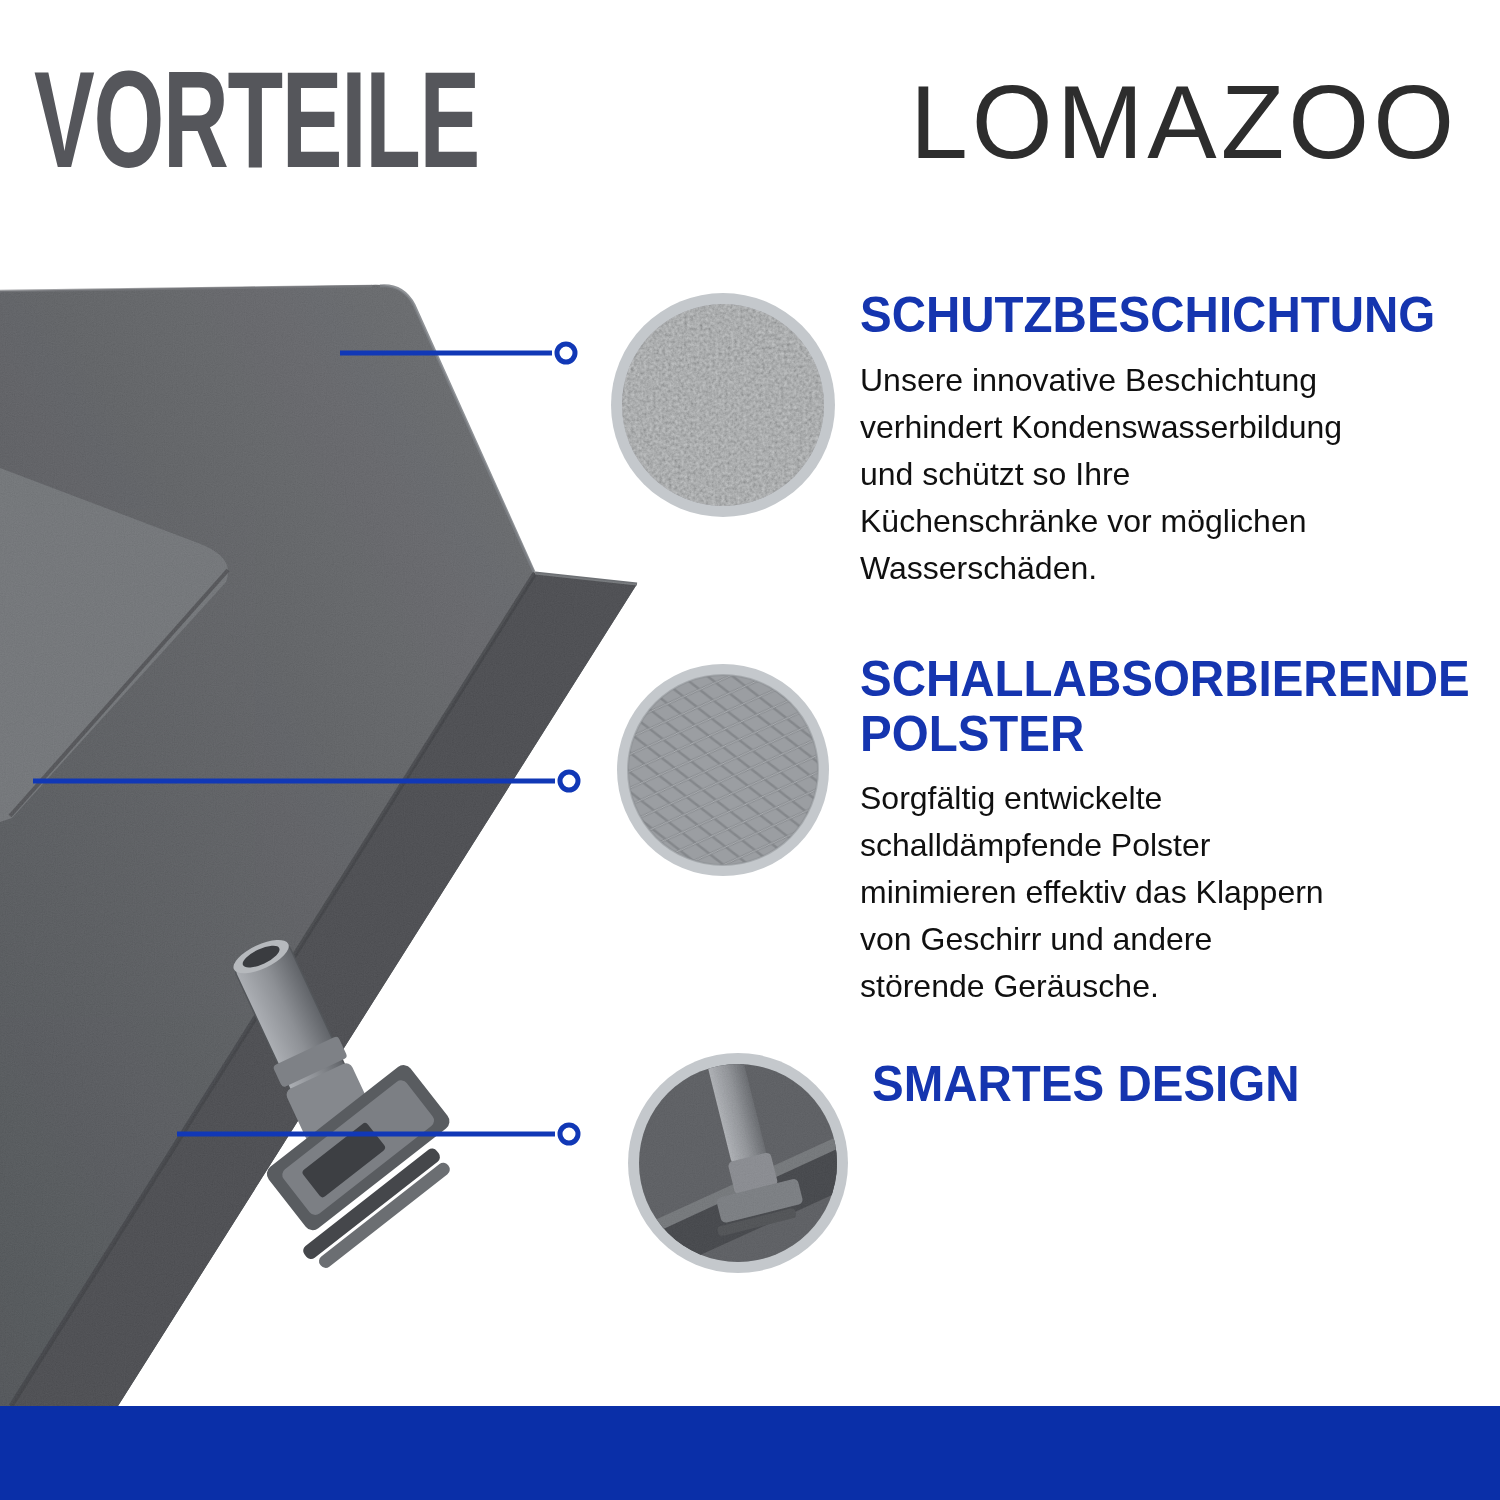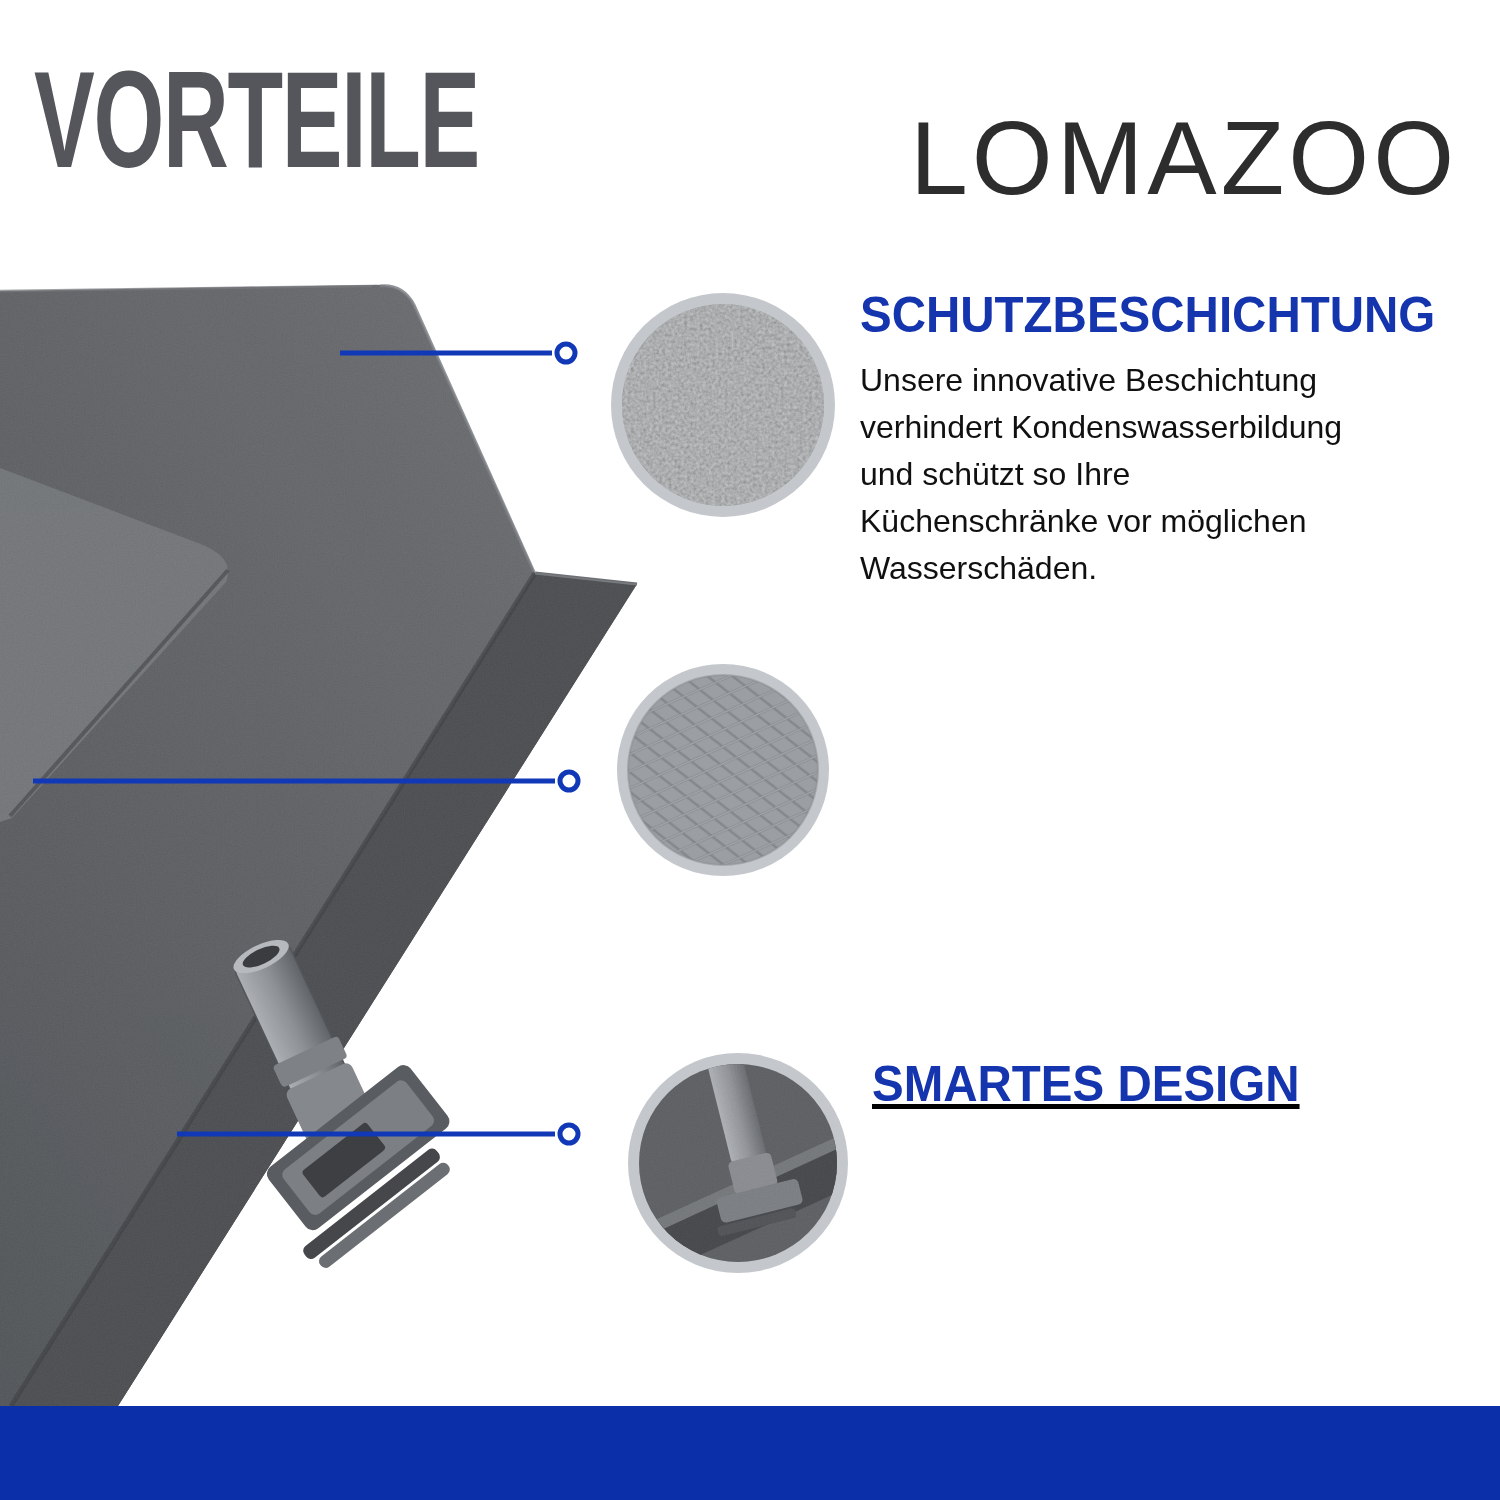--- a/index.html
+++ b/index.html
@@ -15,36 +15,36 @@
   }
   .page-title{
     position:absolute; left:34px; top:50px; margin:0;
     font-size:138px; font-weight:bold; line-height:1;
     color:var(--title-gray); letter-spacing:-2px;
     transform:scaleX(.66); transform-origin:left top; white-space:nowrap;
   }
   .brand-logo{
     position:absolute; left:910px; top:70px;
     font-size:104px; font-weight:normal; line-height:1;
-    color:var(--logo-black); letter-spacing:4px; white-space:nowrap;margin-top:36px;
+    color:var(--logo-black); letter-spacing:4px; white-space:nowrap;
   }
   .scene{position:absolute; left:0; top:0;}
   .feat{position:absolute; left:860px; width:605px;}
   .feat h2{
     margin:0; font-size:50px; font-weight:bold; line-height:1.09;
     color:var(--heading-blue); white-space:pre-line;
     transform:scaleX(.95); transform-origin:left top; letter-spacing:0;
   }
   .feat p{
     margin:14px 0 0 0; font-size:32px; line-height:47px;
     color:var(--body-text); white-space:pre-line;
   }
   .feat-1{top:288px;}
   .feat-2{top:652px;}
-  .feat-3{top:1057px;text-decoration:underline;}
+  .feat-3{top:1057px;}
   .feat-3 h2{margin-left:12px;}
   .bottom-bar{
     position:absolute; left:0; top:1406px; width:1500px; height:94px;
     background:var(--bar-blue);
   }
   .accent-line{stroke:var(--accent-blue); stroke-width:5;}
   .accent-dot{stroke:var(--accent-blue); stroke-width:5; fill:#ffffff;}
   .ring{fill:var(--ring-gray);}
 </style>
 </head>
@@ -179,19 +179,28 @@
 
   <section class="feat feat-1">
     <h2>SCHUTZBESCHICHTUNG</h2>
     <p>Unsere innovative Beschichtung
 verhindert Kondenswasserbildung
 und schützt so Ihre
 Küchenschränke vor möglichen
 Wasserschäden.</p>
   </section>
 
+  <section class="feat feat-2">
+    <h2>SCHALLABSORBIERENDE
+POLSTER</h2>
+    <p>Sorgfältig entwickelte
+schalldämpfende Polster
+minimieren effektiv das Klappern
+von Geschirr und andere
+störende Geräusche.</p>
+  </section>
 
   <section class="feat feat-3">
     <h2>SMARTES DESIGN</h2>
   </section>
 
   <div class="bottom-bar"></div>
 </div>
 
 </body></html>

